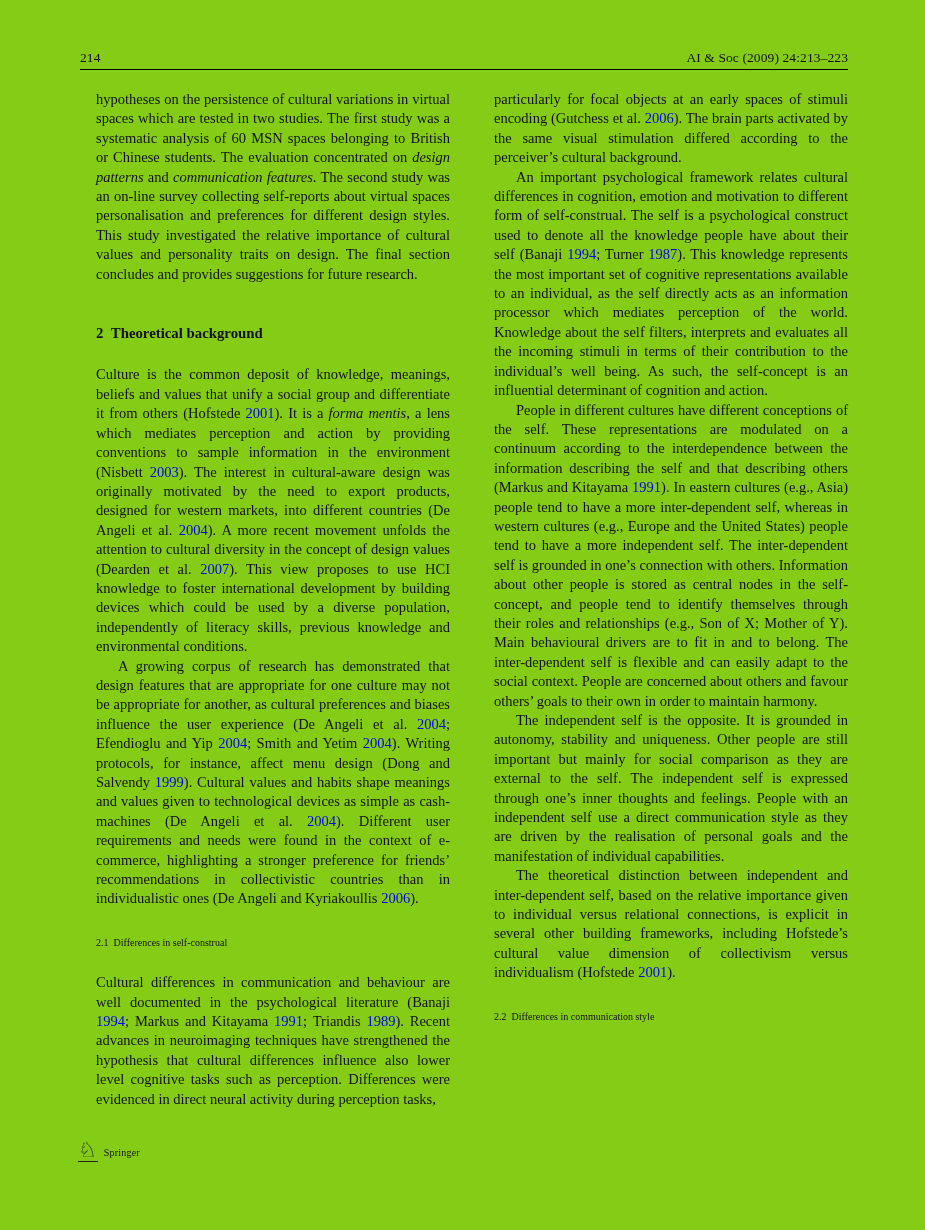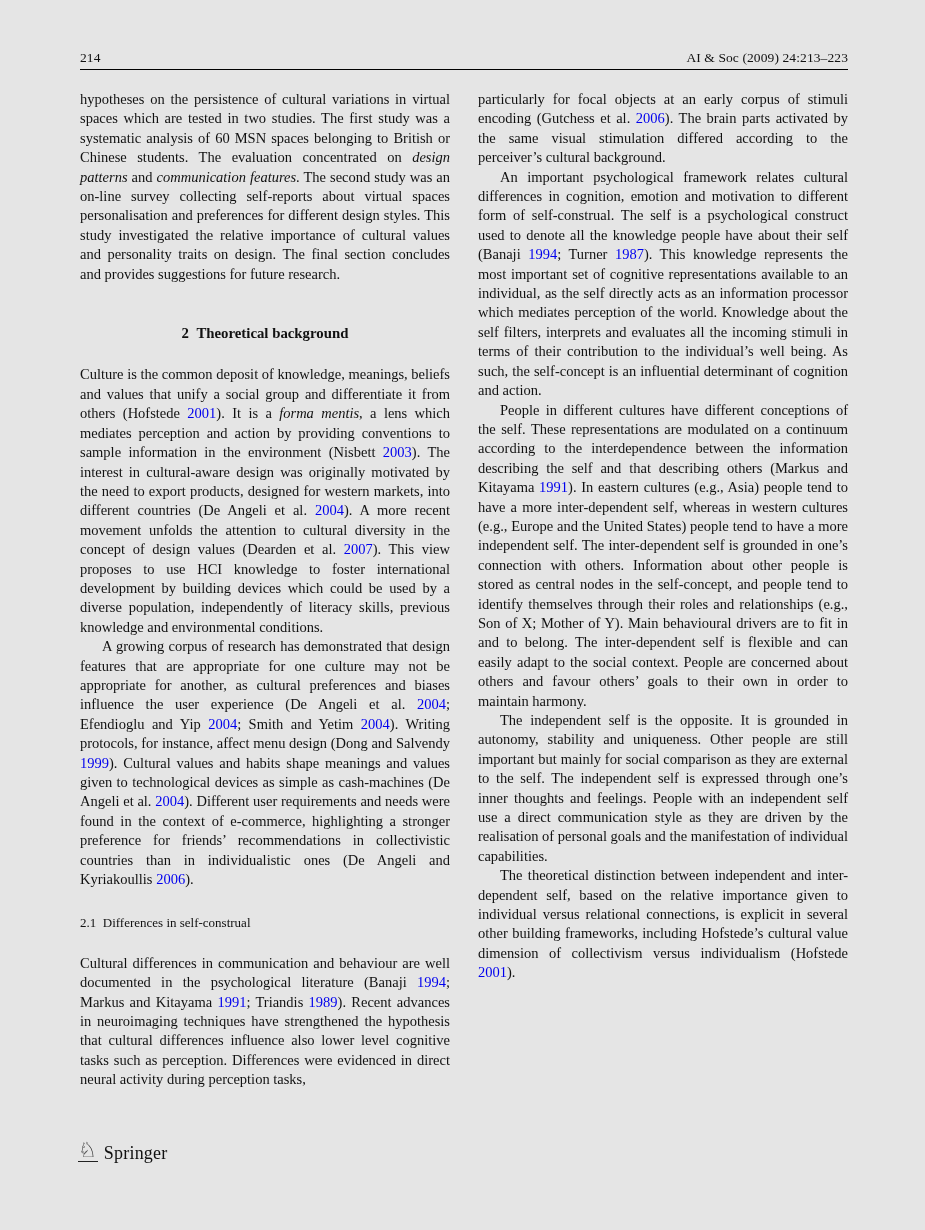--- a/index.html
+++ b/index.html
@@ -3,21 +3,21 @@
 <meta charset="utf-8">
 <style>
   :root{
     --link:#0000EE;
     --ink:#111111;
   }
   html,body{margin:0;padding:0;background:#ffffff;}
   .page{
     position:relative;
     width:925px;height:1230px;
-    background:#e5e5e5;
+    background:#84cc16;
     font-family:"Liberation Serif","DejaVu Serif",serif;
     color:var(--ink);
     overflow:hidden;
   }
   .header{
     position:absolute;top:50px;left:80px;width:768px;
     display:flex;justify-content:space-between;align-items:baseline;
     font-size:13.5px;letter-spacing:.1px;
   }
   .rule{
@@ -26,48 +26,49 @@
   }
   .content{
     position:absolute;top:90px;left:80px;width:768px;
     display:flex;gap:28px;
   }
   .col{
     width:370px;
     font-size:14.5px;line-height:19.4px;
     text-align:justify;
     text-justify:inter-word;
+    margin-left:16px;
   }
   .col p{margin:0;padding:0;}
   .col p.indent{text-indent:22px;}
   .heading{
     font-weight:bold;
     font-size:14.8px;
     margin-top:40px;margin-bottom:22px;
-    text-align:center;
+    text-align:left;
   }
   .subheading{
-    font-size:13px;
+    font-size:10px;
     margin-top:24px;margin-bottom:21px;
     text-align:left;
   }
   .italic{font-style:italic;}
   a.cite-link{color:var(--link);text-decoration:none;cursor:pointer;}
   .footer{
     position:absolute;left:78px;top:1140px;
     display:flex;align-items:flex-end;gap:6px;
   }
   .logo{
     font-size:21px;line-height:21px;
     border-bottom:1.5px solid #222;
     padding:0 1px 0 0;
     display:inline-block;
   }
   .pub{
-    font-size:18px;line-height:18px;
+    font-size:10px;line-height:18px;
     letter-spacing:.2px;
   }
 </style>
 </head>
 <body>
 
 <div class="page">
   <div class="header">
     <span>214</span>
     <span>AI &amp; Soc (2009) 24:213–223</span>
@@ -77,25 +78,26 @@
   <div class="content">
     <div class="col" id="col-left">
         <p class="para"><span>hypotheses on the persistence of cultural variations in virtual spaces which are tested in two studies. The first study was a systematic analysis of 60 MSN spaces belonging to British or Chinese students. The evaluation concentrated on </span><span class="italic">design patterns</span><span> and </span><span class="italic">communication features</span><span>. The second study was an on-line survey collecting self-reports about virtual spaces personalisation and preferences for different design styles. This study investigated the relative importance of cultural values and personality traits on design. The final section concludes and provides suggestions for future research.</span></p>
         <div class="heading">2 Theoretical background</div>
         <p class="para"><span>Culture is the common deposit of knowledge, meanings, beliefs and values that unify a social group and differentiate it from others (Hofstede </span><a class="cite-link">2001</a><span>). It is a </span><span class="italic">forma mentis</span><span>, a lens which mediates perception and action by providing conventions to sample information in the environment (Nisbett </span><a class="cite-link">2003</a><span>). The interest in cultural-aware design was originally motivated by the need to export products, designed for western markets, into different countries (De Angeli et al. </span><a class="cite-link">2004</a><span>). A more recent movement unfolds the attention to cultural diversity in the concept of design values (Dearden et al. </span><a class="cite-link">2007</a><span>). This view proposes to use HCI knowledge to foster international development by building devices which could be used by a diverse population, independently of literacy skills, previous knowledge and environmental conditions.</span></p>
         <p class="para indent"><span>A growing corpus of research has demonstrated that design features that are appropriate for one culture may not be appropriate for another, as cultural preferences and biases influence the user experience (De Angeli et al. </span><a class="cite-link">2004</a><span>; Efendioglu and Yip </span><a class="cite-link">2004</a><span>; Smith and Yetim </span><a class="cite-link">2004</a><span>). Writing protocols, for instance, affect menu design (Dong and Salvendy </span><a class="cite-link">1999</a><span>). Cultural values and habits shape meanings and values given to technological devices as simple as cash-machines (De Angeli et al. </span><a class="cite-link">2004</a><span>). Different user requirements and needs were found in the context of e-commerce, highlighting a stronger preference for friends’ recommendations in collectivistic countries than in individualistic ones (De Angeli and Kyriakoullis </span><a class="cite-link">2006</a><span>).</span></p>
         <div class="subheading">2.1 Differences in self-construal</div>
         <p class="para"><span>Cultural differences in communication and behaviour are well documented in the psychological literature (Banaji </span><a class="cite-link">1994</a><span>; Markus and Kitayama </span><a class="cite-link">1991</a><span>; Triandis </span><a class="cite-link">1989</a><span>). Recent advances in neuroimaging techniques have strengthened the hypothesis that cultural differences influence also lower level cognitive tasks such as perception. Differences were evidenced in direct neural activity during perception tasks,</span></p>
       </div>
     <div class="col" id="col-right">
-        <p class="para"><span>particularly for focal objects at an early corpus of stimuli encoding (Gutchess et al. </span><a class="cite-link">2006</a><span>). The brain parts activated by the same visual stimulation differed according to the perceiver’s cultural background.</span></p>
+        <p class="para"><span>particularly for focal objects at an early spaces of stimuli encoding (Gutchess et al. </span><a class="cite-link">2006</a><span>). The brain parts activated by the same visual stimulation differed according to the perceiver’s cultural background.</span></p>
         <p class="para indent"><span>An important psychological framework relates cultural differences in cognition, emotion and motivation to different form of self-construal. The self is a psychological construct used to denote all the knowledge people have about their self (Banaji </span><a class="cite-link">1994</a><span>; Turner </span><a class="cite-link">1987</a><span>). This knowledge represents the most important set of cognitive representations available to an individual, as the self directly acts as an information processor which mediates perception of the world. Knowledge about the self filters, interprets and evaluates all the incoming stimuli in terms of their contribution to the individual’s well being. As such, the self-concept is an influential determinant of cognition and action.</span></p>
         <p class="para indent"><span>People in different cultures have different conceptions of the self. These representations are modulated on a continuum according to the interdependence between the information describing the self and that describing others (Markus and Kitayama </span><a class="cite-link">1991</a><span>). In eastern cultures (e.g., Asia) people tend to have a more inter-dependent self, whereas in western cultures (e.g., Europe and the United States) people tend to have a more independent self. The inter-dependent self is grounded in one’s connection with others. Information about other people is stored as central nodes in the self-concept, and people tend to identify themselves through their roles and relationships (e.g., Son of X; Mother of Y). Main behavioural drivers are to fit in and to belong. The inter-dependent self is flexible and can easily adapt to the social context. People are concerned about others and favour others’ goals to their own in order to maintain harmony.</span></p>
         <p class="para indent"><span>The independent self is the opposite. It is grounded in autonomy, stability and uniqueness. Other people are still important but mainly for social comparison as they are external to the self. The independent self is expressed through one’s inner thoughts and feelings. People with an independent self use a direct communication style as they are driven by the realisation of personal goals and the manifestation of individual capabilities.</span></p>
         <p class="para indent"><span>The theoretical distinction between independent and inter-dependent self, based on the relative importance given to individual versus relational connections, is explicit in several other building frameworks, including Hofstede’s cultural value dimension of collectivism versus individualism (Hofstede </span><a class="cite-link">2001</a><span>).</span></p>
+        <div class="subheading">2.2 Differences in communication style</div>
       </div>
   </div>
 
   <div class="footer">
     <span class="logo">♘</span>
     <span class="pub">Springer</span>
   </div>
 </div>
 
 </body></html>

